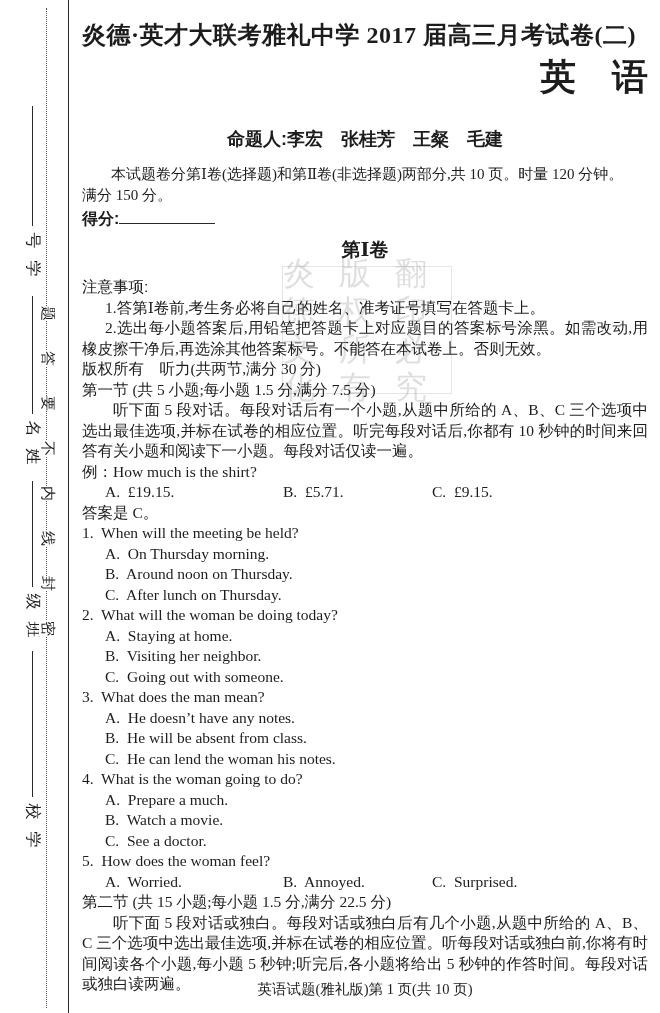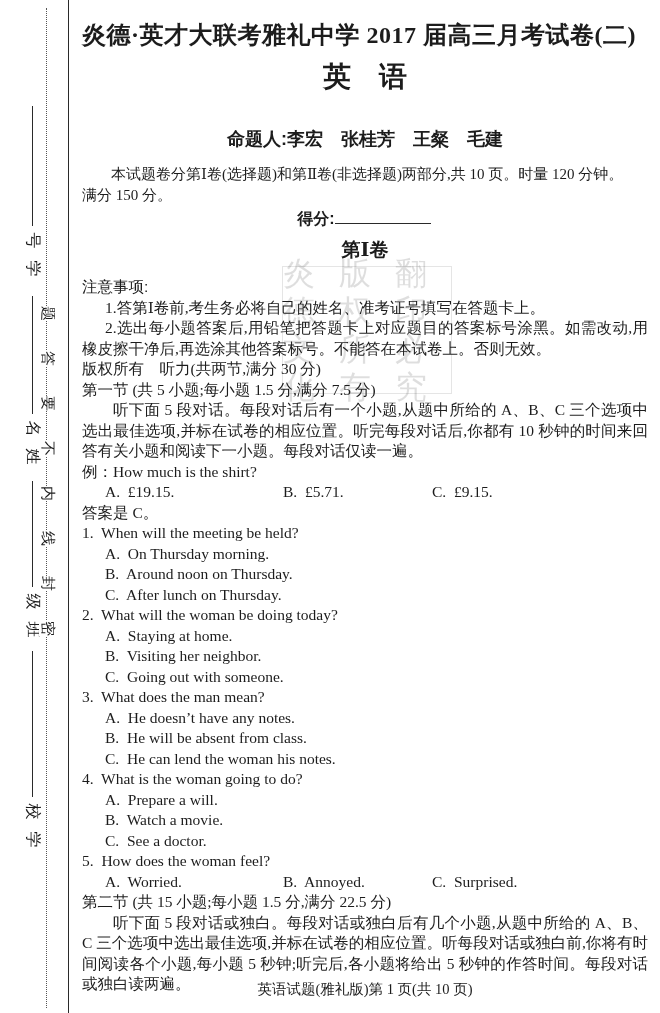--- a/index.html
+++ b/index.html
@@ -25,25 +25,25 @@
   .watermark {
     position:absolute; left:282px; top:266px; width:168px; height:126px;
     border:1px solid rgba(0,0,0,0.10);
     display:flex; flex-direction:row; justify-content:space-around; align-items:center;
     color:rgba(0,0,0,0.13); font-size:32px; letter-spacing:4px; line-height:38px;
     pointer-events:none; z-index:1; font-family:"Liberation Serif","DejaVu Serif",serif;
   }
   
   .content { position:absolute; left:82px; top:0; width:566px; z-index:2; }
   .hd-title { margin-top:18px; font-size:24px; line-height:34px; font-weight:bold; text-align:left; letter-spacing:0.5px; }
-  .hd-subject { margin-top:6px; font-size:28px; line-height:38px; font-weight:bold; text-align:center; font-family:"Liberation Sans","DejaVu Sans",sans-serif; }
+  .hd-subject { margin-top:6px; font-size:36px; line-height:38px; font-weight:bold; text-align:right; font-family:"Liberation Sans","DejaVu Sans",sans-serif; }
   .hd-setters { margin-top:30px; font-size:18px; line-height:26px; font-weight:bold; text-align:center; font-family:"Liberation Sans","DejaVu Sans",sans-serif; }
   .intro { margin-top:12px; font-size:15px; line-height:21px; }
   .intro .l1 { text-indent:29px; white-space:nowrap; }
-  .score-row { margin-top:2px; font-size:16px; line-height:21px; text-align:center; padding-right:2px; }
+  .score-row { margin-top:2px; font-size:16px; line-height:21px; text-align:left; padding-right:2px; }
   .score-row .lbl { font-weight:bold; font-family:"Liberation Sans","DejaVu Sans",sans-serif; }
   .score-row .blank { display:inline-block; width:96px; border-bottom:1px solid #2a2a2a; height:15px; vertical-align:baseline; }
   .p1-title { margin-top:8px; font-size:19px; line-height:26px; font-weight:bold; text-align:center; }
   .body { margin-top:14px; font-size:15.5px; line-height:20.5px; }
   .cn { text-align:justify; }
   .bold-h { font-weight:normal; font-family:"Liberation Sans","DejaVu Sans",sans-serif; }
   .indent1 { text-indent:23px; }
   .indent2 { text-indent:31px;font-family:Liberation Serif, serif; }
   .q-line, .opt { white-space:pre-wrap; }
   .opt { padding-left:23px; }
@@ -154,21 +154,21 @@
 
       <div>
         <div class="q-line">3.  What does the man mean?</div>
         <div class="opt">A.  He doesn’t have any notes.</div>
         <div class="opt">B.  He will be absent from class.</div>
         <div class="opt">C.  He can lend the woman his notes.</div>
       </div>
 
       <div>
         <div class="q-line">4.  What is the woman going to do?</div>
-        <div class="opt">A.  Prepare a will.</div>
+        <div class="opt">A.  Prepare a much.</div>
         <div class="opt">B.  Watch a movie.</div>
         <div class="opt">C.  See a doctor.</div>
       </div>
 
       <div>
         <div class="q-line">5.  How does the woman feel?</div>
         <div class="opt-row" style="padding-left:23px;">
           <span class="c1">A.  Worried.</span>
           <span class="c2">B.  Annoyed.</span>
           <span class="c3">C.  Surprised.</span>

